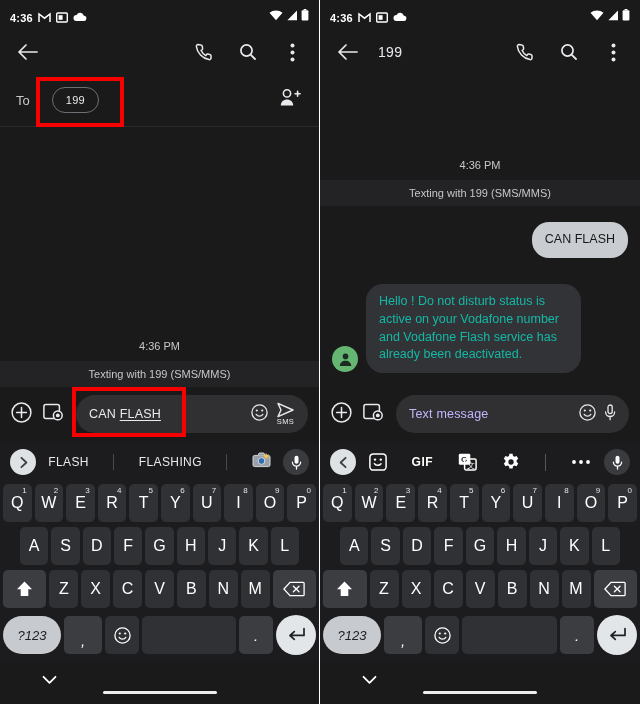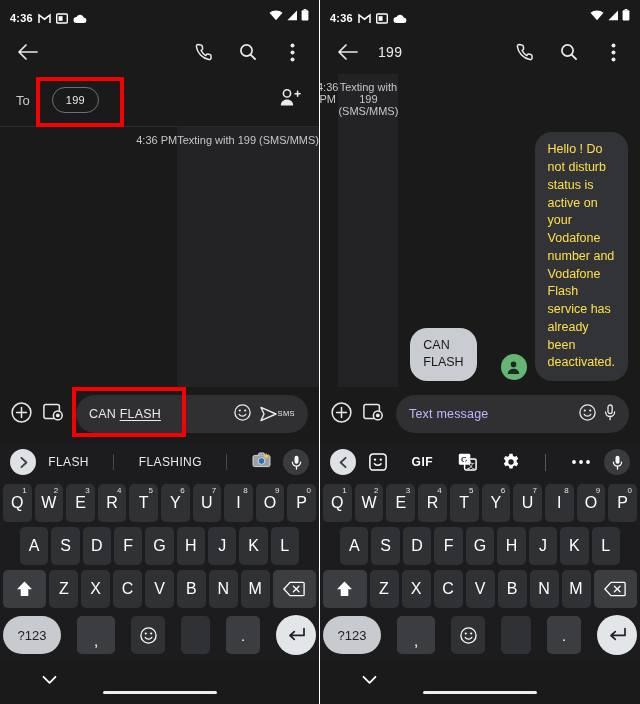--- a/index.html
+++ b/index.html
@@ -19,21 +19,21 @@
   }
   .phone.left { border-right:1px solid #ffffff; }
 
   
   .statusbar {
     height:30px; flex:0 0 30px;
     display:flex; align-items:center;
     padding:0 10px;
     color:#ffffff;
   }
-  .sb-left { display:flex; align-items:flex-end; gap:5px;margin-top:6px; }
+  .sb-left { display:flex; align-items:flex-start; gap:5px;margin-top:6px; }
   .sb-time { font-size:11px; font-weight:bold; letter-spacing:.2px; }
   .sb-right { margin-left:auto; display:flex; align-items:center; gap:3px; }
   .sb-ico { display:block; }
 
   
   .appbar {
     height:44px; flex:0 0 44px;
     display:flex; align-items:center;
     padding:0 14px; gap:0;
     color:#e8eaed;
@@ -59,21 +59,21 @@
     padding:0 13px;
     font-size:11px; color:#e8eaed; letter-spacing:.3px;
   }
   .to-row .addperson { margin-left:auto; }
   .to-divider { height:1px; background:#2a2a2c; }
 
   
   .convo {
     flex:1 1 auto;
     position:relative;
-    display:flex; 
+    display:flex; flex-direction:column;
     justify-content:flex-end;
     padding-bottom:0;
     overflow:hidden;
   }
   .daytime {
     text-align:center; font-size:11px; color:#c5c7ca;
     padding:7px 0 9px;
   }
   .texting-banner {
     background:#232326;
@@ -83,21 +83,21 @@
   }
   .bub-row { display:flex; padding:0 12px; margin-bottom:6px; align-items:flex-end; }
   .bub-row.out { justify-content:flex-end; }
   .bubble {
     max-width:215px;
     border-radius:17px;
     padding:9px 13px;
     font-size:12.5px; line-height:1.42;
   }
   .bubble.out { background:#c9ccd0; color:#17181a; border-radius:17px; }
-  .bubble.in  { background:#323336; color:#fde047; }
+  .bubble.in  { background:#323336; color:#14b8a6;margin-top:20px; }
   .avatar {
     width:26px; height:26px; border-radius:50%;
     background:#65b573; flex:0 0 26px;
     display:flex; align-items:center; justify-content:center;
     margin-right:8px; margin-bottom:1px;
   }
   .in-col { display:flex; flex-direction:column; }
   .stamp { font-size:10px; color:#bfc1c4; margin-top:5px; margin-left:2px; }
 
   
@@ -111,21 +111,21 @@
   .comp-field {
     flex:1; height:38px;
     background:#303033; border-radius:19px;
     display:flex; align-items:center;
     padding:0 13px;
     gap:8px;
   }
   .comp-text { flex:1; font-size:12.5px; color:#e8eaed; letter-spacing:.2px; }
   .comp-text.placeholder { color:#c4b5fd; }
   .comp-text .spell { text-decoration:underline; text-decoration-thickness:1px; text-underline-offset:2px; }
-  .send-sms { display:flex; flex-direction:row; align-items:center; gap:0px; }
+  .send-sms { display:flex; flex-direction:column; align-items:center; gap:0px; }
   .send-sms .lbl { font-size:7.5px; color:#e8eaed; letter-spacing:.4px; margin-top:-1px; }
 
   
   .kb { background:#1c1c1e; flex:0 0 auto; padding-bottom:0; }
   .kb-strip {
     height:38px; display:flex; align-items:center;
     padding:0 10px; gap:0;
   }
   .kb-circle {
     width:26px; height:26px; border-radius:50%;
@@ -152,21 +152,21 @@
     display:flex; align-items:center; justify-content:center;
     position:relative;
     color:#ffffff; font-size:16px;
   }
   .key .sup {
     position:absolute; top:2px; right:5px;
     font-size:8px; color:#e3e4e6; font-weight:normal;
   }
   .krow.r2 { padding:0 17px; }
   .krow.r3 .key.wide { flex:1.5 1 0; background:#3c3d41; }
-  .krow.r4 { gap:16px; align-items:center; padding:2px 0 0 0; }
+  .krow.r4 { gap:3px; align-items:center; padding:2px 0 0 0;font-style:italic; }
   .k-pill {
     background:#c7cace; color:#202124;
     border-radius:19px; height:38px;
     width:58px; display:flex; align-items:center; justify-content:center;
     font-size:13px;
   }
   .k-sm { background:#3c3d41; border-radius:5px; height:38px; width:38px;
           display:flex; align-items:flex-end; justify-content:center;
           color:#ffffff; font-size:15px; padding-bottom:5px; }
   .k-emoji { background:#303134; border-radius:5px; height:38px; width:34px;

